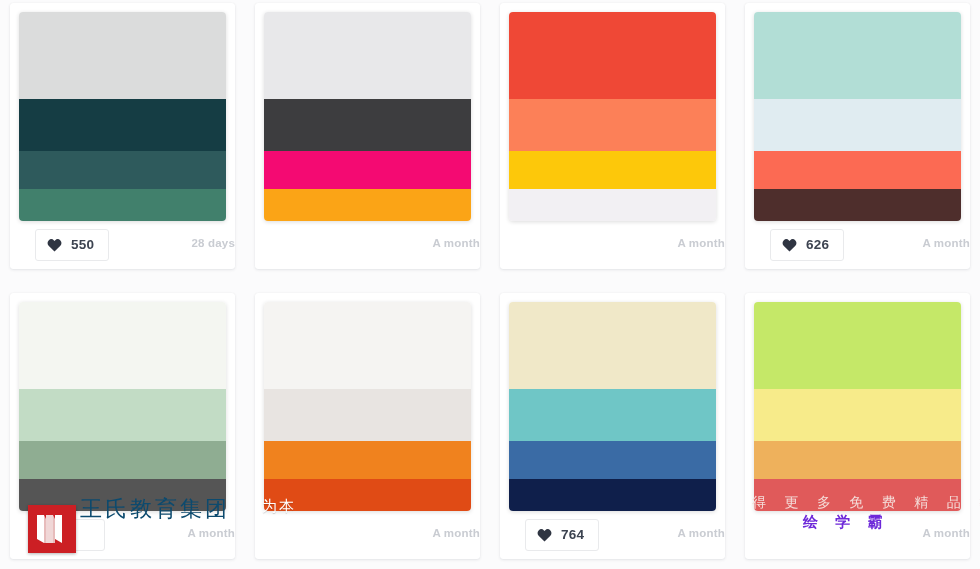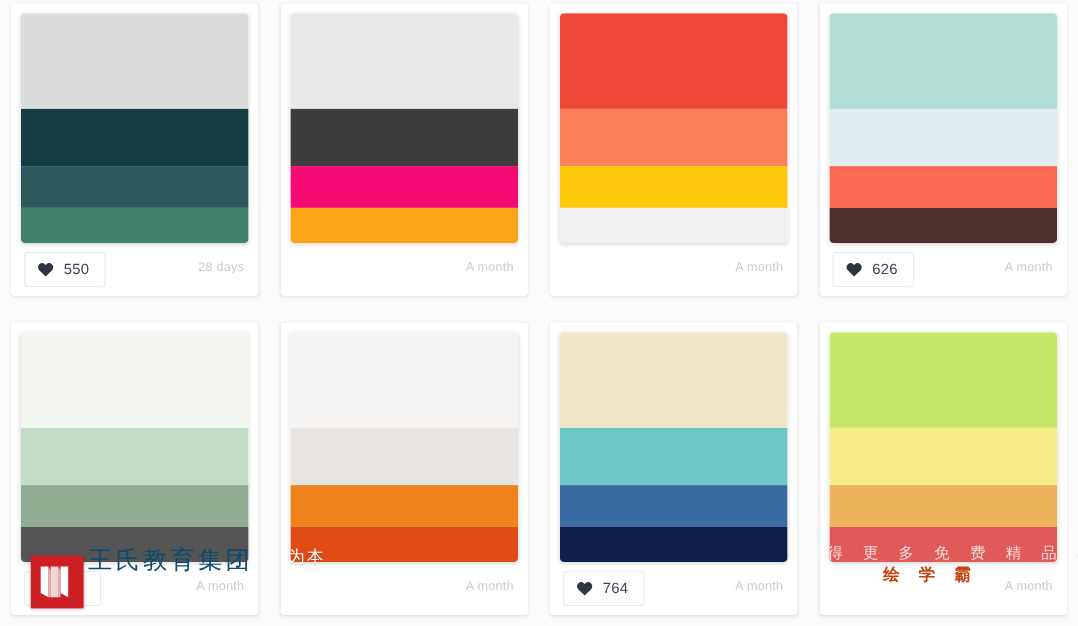--- a/index.html
+++ b/index.html
@@ -29,23 +29,24 @@
     left: 9px;
     top: 9px;
     width: 207px;
     border-radius: 4px;
     overflow: hidden;
     box-shadow: 0 1px 4px rgba(0,0,0,0.14);
   }
   .band { width: 100%; display: block; }
   .card-footer {
     position: absolute;
-    left: 0;
+    left: 13px;
     width: 225px;
     height: 48px;
+    font-weight: bold;
   }
   .like-pill {
     position: absolute;
     left: 12px;
     top: 8px;
     height: 32px;
     min-width: 70px;
     padding: 0 14px 0 11px;
     border: 1px solid #e9eaec;
     border-radius: 3px;
@@ -105,21 +106,21 @@
     letter-spacing: 7px;
     color: #f4dcd8;
     font-family: "DejaVu Sans", sans-serif;
     white-space: nowrap;
   }
   .wm-cn-4 {
     left: 803px; top: 513px;
     font-size: 15px;
     font-weight: bold;
     letter-spacing: 6px;
-    color: #c2410c;
+    color: #6d28d9;
     font-family: "DejaVu Sans", sans-serif;
     white-space: nowrap;
   }
 </style>
 </head>
 <body>
 
 <div id="grid">
     <div class="card" style="left: 10px; top: 3px; height: 266px;">
       <div class="swatch-stack">

